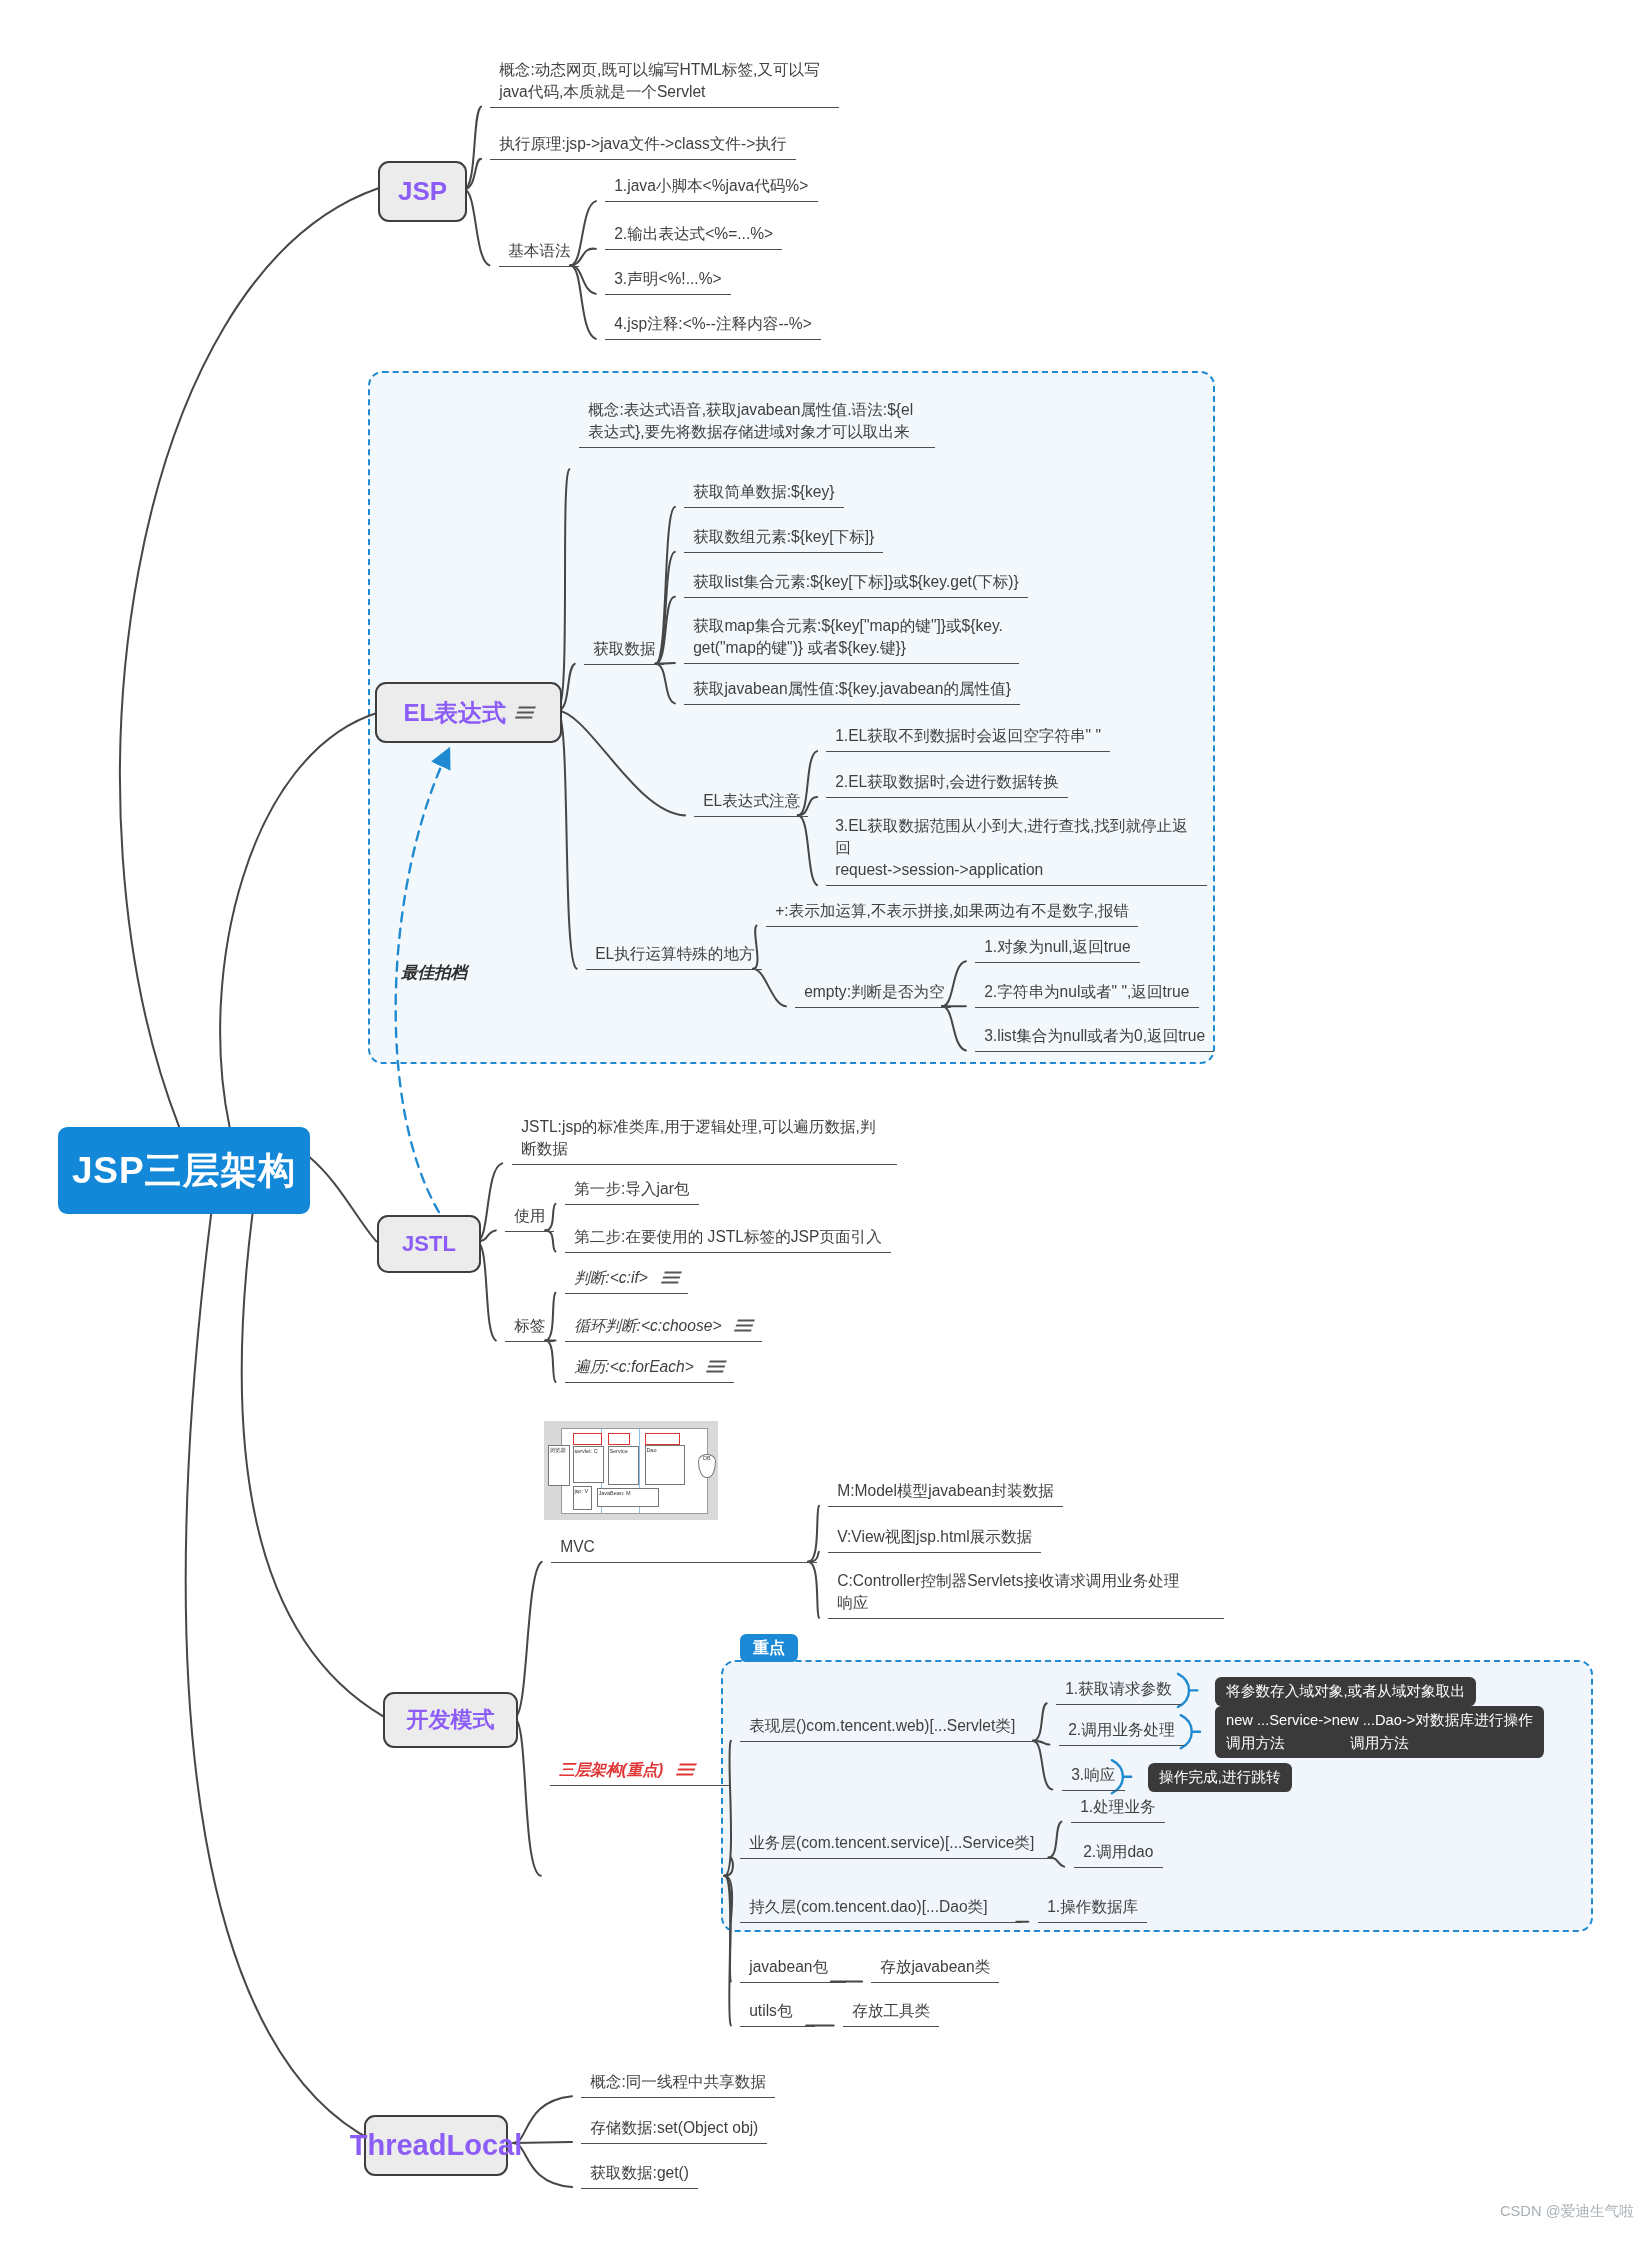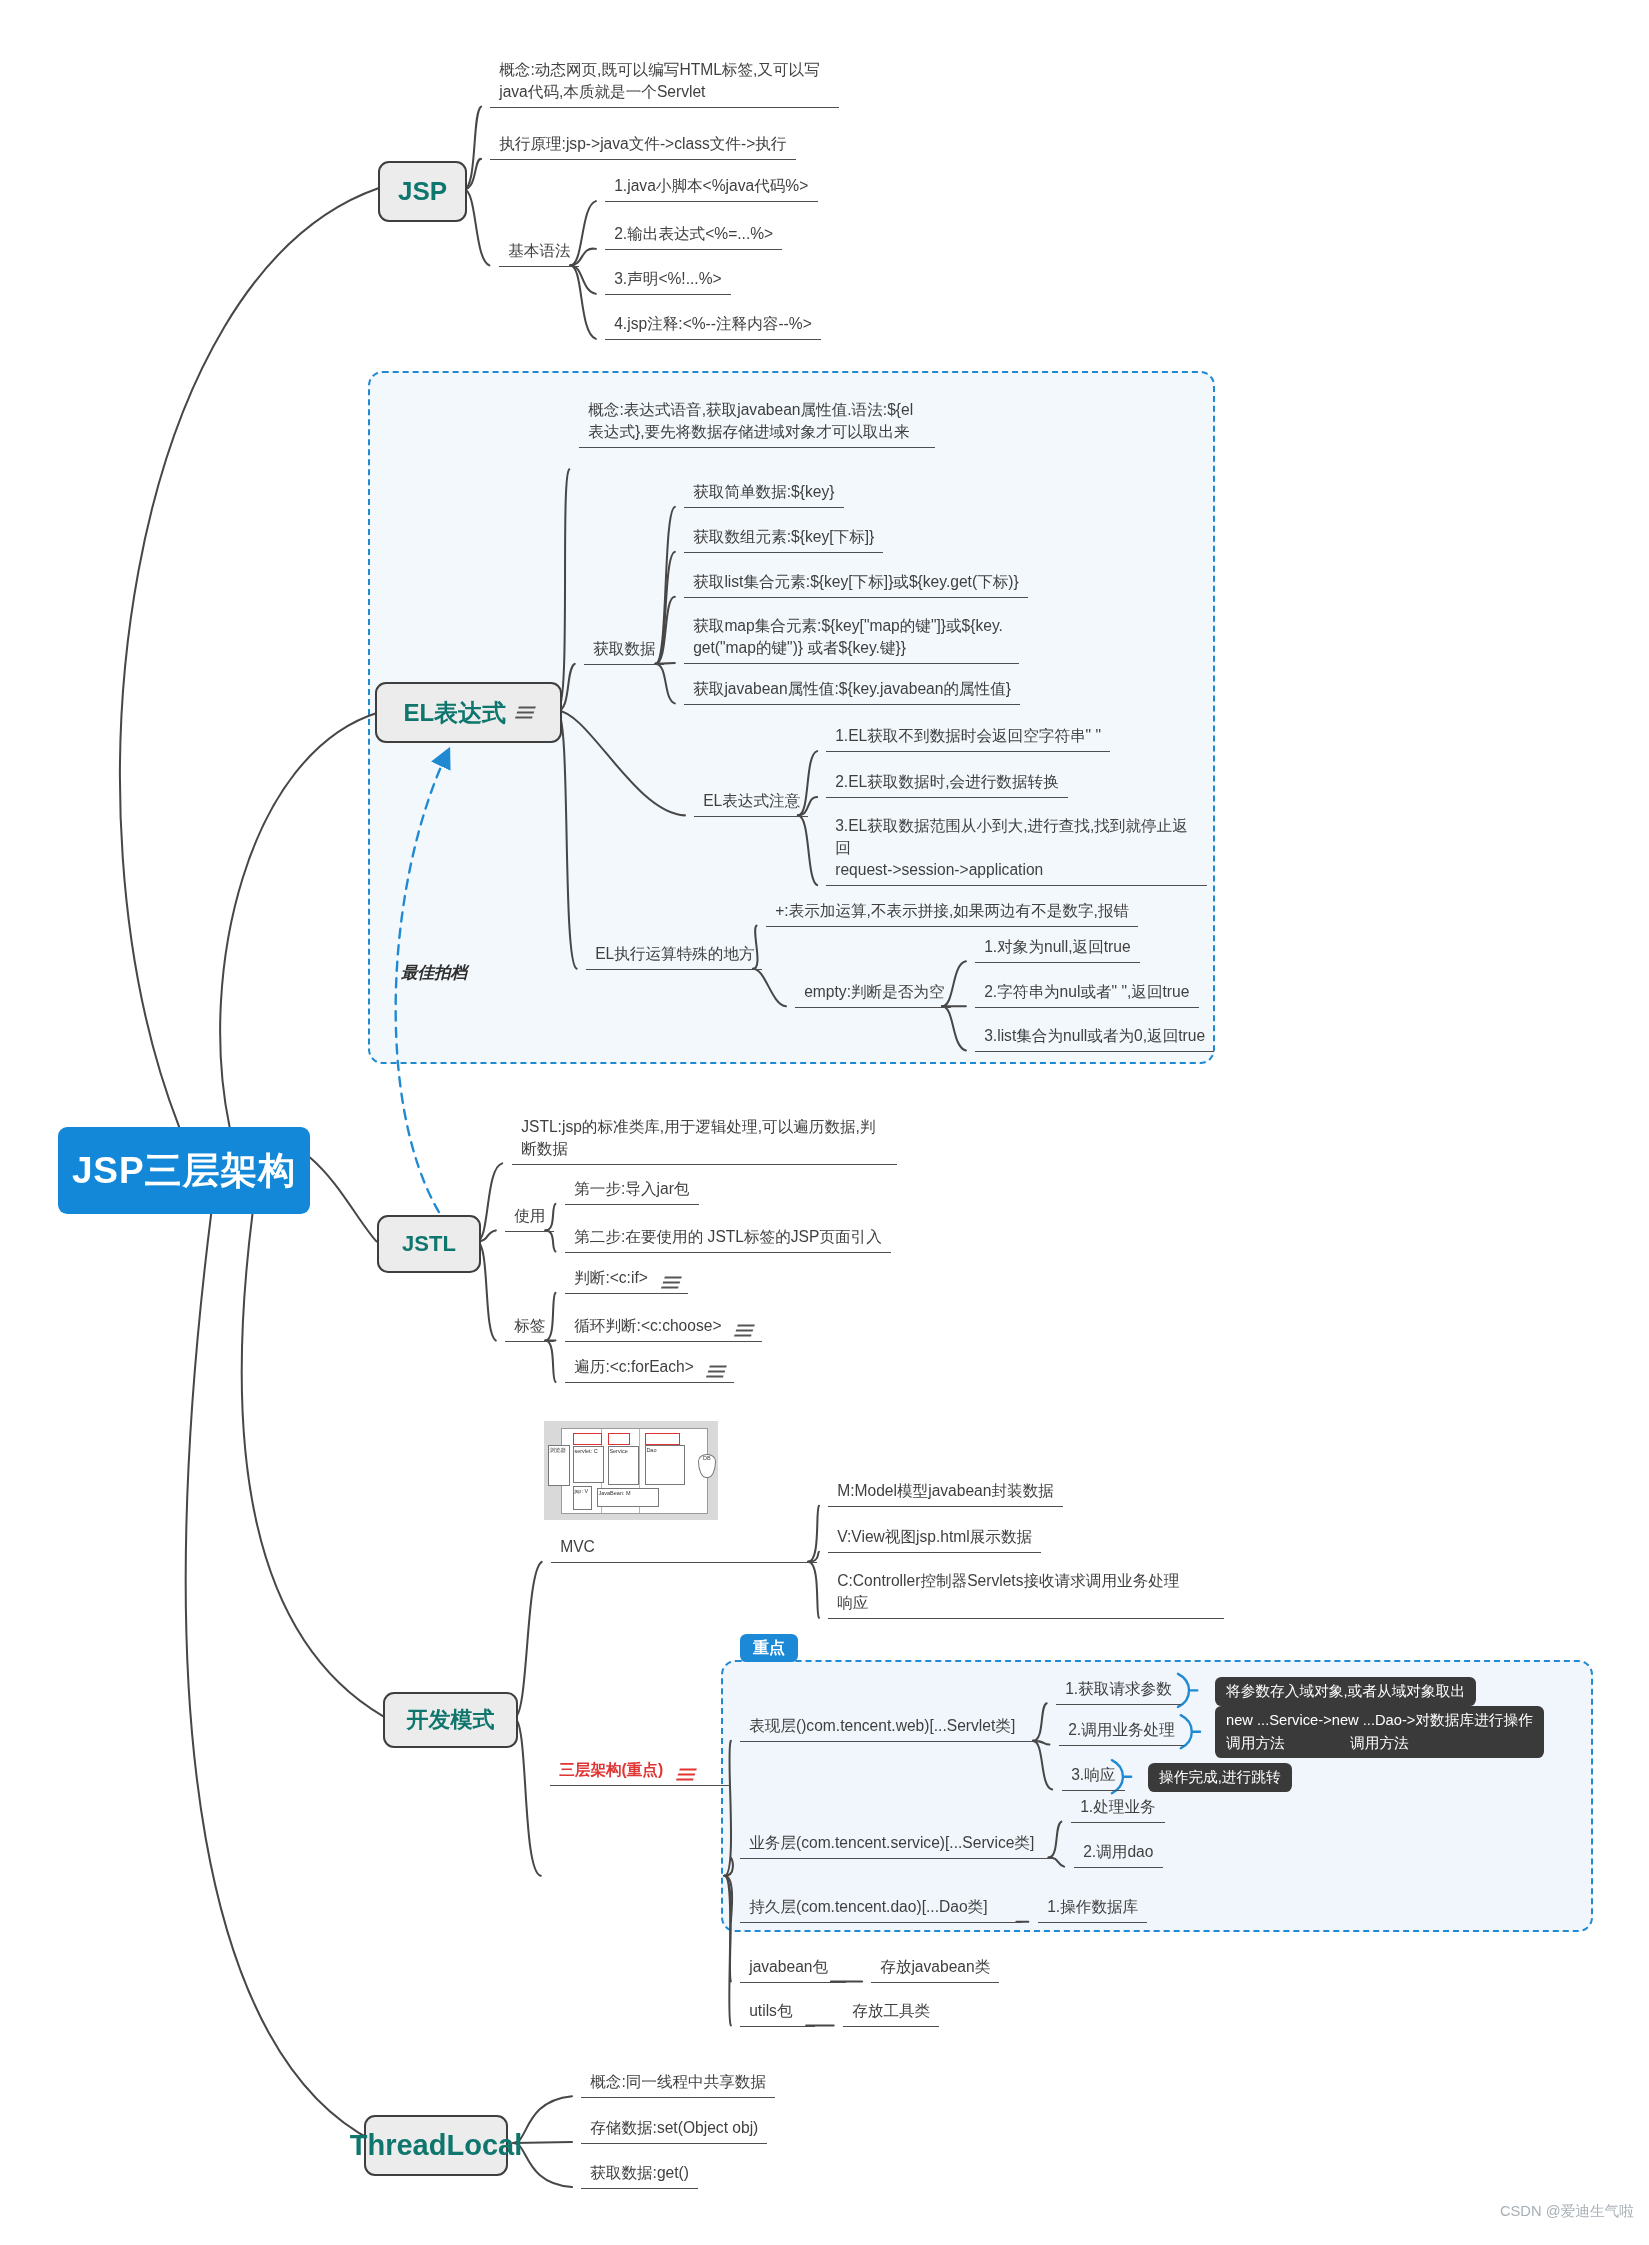--- a/index.html
+++ b/index.html
@@ -9,41 +9,41 @@
   }
   .leaf{
     position:absolute;font-size:15.6px;line-height:22px;color:#3f3f3f;
     padding:0 9.2px 3.7px;border-bottom:1.8px solid #4e4e4e;white-space:nowrap;
   }
   .wrap{white-space:normal;}
   .pre{white-space:pre-wrap;}
   .box-node{
     position:absolute;background:#ececec;border:2.3px solid #3e3e3e;border-radius:11px;
     display:flex;align-items:center;justify-content:center;gap:11px;
-    font-weight:bold;color:#0f766e;
+    font-weight:bold;color:#8b5cf6;
   }
   .root-node{
     position:absolute;background:#1388d8;border-radius:9.2px;display:flex;align-items:center;justify-content:center;
     color:#fff;font-weight:bold;font-size:37px;letter-spacing:0.9px;
   }
   .dashed-box{position:absolute;border:2.8px dashed #1f8ad1;border-radius:14.7px;background:#f3f8fc;}
   .tooltip{
     position:absolute;background:#3a3a3a;color:#fff;font-weight:normal;font-size:14.7px;line-height:23px;
     padding:2.8px 11px;border-radius:6.4px;white-space:pre-wrap;
   }
   .badge{
     position:absolute;background:#1b89d6;color:#ffffff;font-weight:bold;font-size:16px;
     padding:3.7px 13px;border-radius:6.4px;z-index:3;
   }
   .menu-icon{
     display:inline-block;width:16.5px;height:2.3px;background:currentColor;
     box-shadow:0 5px currentColor,0 10px currentColor;
     transform:skewX(-18deg) translateY(-4.6px);color:#555;
   }
-  .icon-leaf{display:flex;align-items:center;gap:14.7px;}
+  .icon-leaf{display:flex;align-items:flex-start;gap:14.7px;font-style:italic;}
   .icon-leaf .menu-icon{margin-top:9.2px;}
   .red{color:#e03535;}
   .red .menu-icon{color:#e03535;}
   .partner{position:absolute;font-style:italic;font-weight:bold;font-size:16.5px;color:#2e2e2e;}
   svg.wires{position:absolute;left:0;top:0;z-index:1;}
   .leaf,.box-node,.root-node,.tooltip,.badge,.partner{z-index:2;}
   
   .mvc-thumb{position:absolute;left:544px;top:1421px;width:174px;height:99px;background:#d9d9d9;z-index:2;}
   .mvc-panel{position:absolute;left:16.5px;top:7.3px;width:145px;height:84px;background:#fff;border:0.9px solid #9a9a9a;}
   .mvc-sep{position:absolute;top:0;height:84px;border-left:0.9px solid #8fc0ea;}

